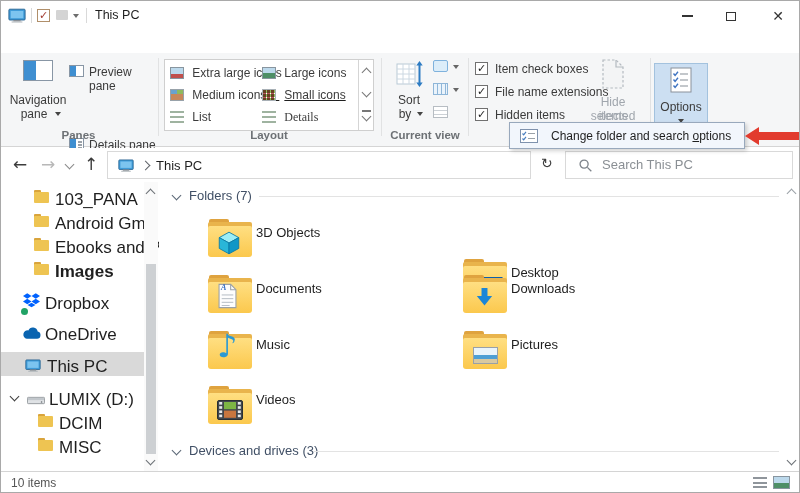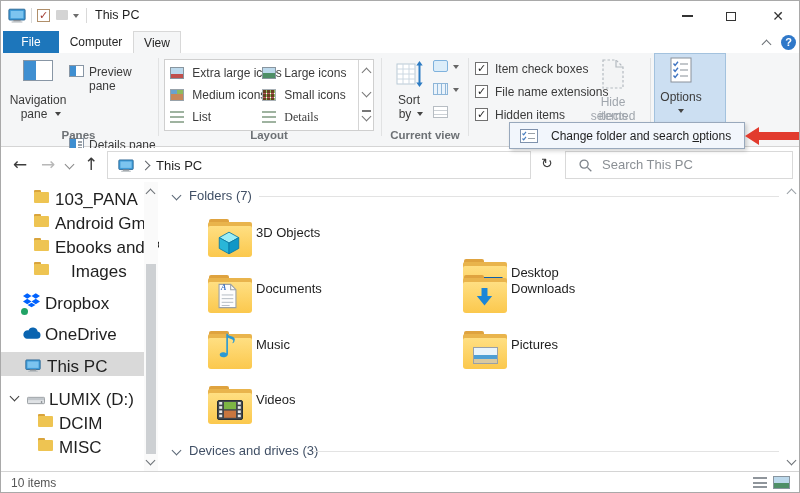--- a/index.html
+++ b/index.html
@@ -175,27 +175,20 @@
       <span style="display:block;width:11px;height:1.5px;background:#333;"></span>
     </span>
     <span class="wbtn" style="left:710px;width:40px;">
       <span style="display:block;width:10px;height:9px;border:1.2px solid #333;box-sizing:border-box;"></span>
     </span>
     <span class="wbtn glyph" style="left:756px;width:42px;font-size:14px;color:#333;">
       <span>✕</span>
     </span>
   </div>
 
-  <div class="a" style="left:0;top:30px;width:798px;height:22px;background:#fff;">
-    <span class="tab" style="left:2px;width:56px;background:#1d76bb;color:#fff;">File</span>
-    <span class="tab" style="left:58px;width:74px;color:#262626;">Computer</span>
-    <span class="tab" style="left:132px;width:48px;background:#f5f6f7;border:1px solid #d8d8d8;border-bottom:none;box-sizing:border-box;color:#262626;">View</span>
-    <span class="a chv u" style="left:762px;top:10px;border-color:#6b7075;"></span>
-    <span class="a ctr" style="left:780px;top:4px;width:15px;height:15px;border-radius:50%;background:#2f78c9;color:#fff;font-size:11px;line-height:15px;font-weight:bold;">?</span>
-  </div>
 
   <div class="a ribbon" style="left:0;top:52px;width:798px;height:94px;">
 
     <div class="a" style="left:6px;top:2px;width:62px;height:72px;">
       <span class="a" style="left:16px;top:5px;width:30px;height:21px;background:#fff;border:1px solid #8896a5;box-sizing:border-box;">
         <span style="position:absolute;left:0;top:0;width:12px;height:19px;background:#3f8fd1;display:block;"></span>
       </span>
       <span class="a rtxt ctr" style="left:0;top:38px;width:62px;">Navigation</span>
       <span class="a rtxt ctr" style="left:0;top:52px;width:54px;">pane</span>
       <span class="a car" style="left:48px;top:57px;"></span>
@@ -232,21 +225,21 @@
       <div class="galrow" style="left:5px;top:46px;">
         <span style="display:inline-block;width:14px;height:12px;vertical-align:-2px;background:
           repeating-linear-gradient(180deg,#9fb3a0 0 2px,transparent 2px 5px);"></span>
         <span class="rtxt" style="margin-left:5px;">List</span>
       </div>
 
       <div class="galrow" style="left:97px;top:2px;">
         <span style="display:inline-block;width:14px;height:12px;vertical-align:-2px;border:1px solid #88959f;box-sizing:border-box;background:linear-gradient(180deg,#bcd9ec 50%,#4e8f67 50%);"></span>
         <span class="rtxt" style="margin-left:5px;">Large icons</span>
       </div>
-      <div class="galrow" style="left:97px;top:24px;">
+      <div class="galrow" style="left:97px;top:24px;text-decoration:underline;">
         <span style="display:inline-block;width:14px;height:12px;vertical-align:-2px;background:
           repeating-linear-gradient(90deg,#b6585a 0 3px,#fff 3px 4px),repeating-linear-gradient(180deg,#8fba5e 0 3px,#fff 3px 4px);background-blend-mode:multiply;border:1px solid #a8b0b6;box-sizing:border-box;"></span>
         <span class="rtxt" style="margin-left:5px;">Small icons</span>
       </div>
       <div class="galrow" style="left:97px;top:46px;">
         <span style="display:inline-block;width:14px;height:12px;vertical-align:-2px;background:
           repeating-linear-gradient(180deg,#9fb3a0 0 2px,transparent 2px 5px);"></span>
         <span class="rtxt" style="margin-left:5px;font-family:Liberation Serif, serif;">Details</span>
       </div>
 
@@ -304,21 +297,21 @@
       <span class="a" style="left:24px;top:4px;">
         <svg width="24" height="30">
             <use href="#sym-hide"></use>
           </svg>
       </span>
       <span class="a ctr" style="left:0;top:40px;width:72px;color:#a0a6ad;">Hide selected</span>
       <span class="a ctr" style="left:0;top:54px;width:72px;color:#a0a6ad;">items</span>
     </div>
     <span class="rsep" style="left:649px;"></span>
 
-    <div class="a" style="left:653px;top:0;width:72px;height:70px;background:#ccdff2;border:1px solid #a3c2de;box-sizing:border-box;">
+    <div class="a" style="left:653px;top:10px;width:54px;height:70px;background:#ccdff2;border:1px solid #a3c2de;box-sizing:border-box;">
       <span class="a" style="left:15px;top:3px;">
         <svg width="22" height="26">
             <use href="#sym-options"></use>
           </svg>
       </span>
       <span class="a rtxt ctr" style="left:0;top:36px;width:52px;">Options</span>
       <span class="a car" style="left:23px;top:55px;"></span>
     </div>
   </div>
 
@@ -390,21 +383,21 @@
             <b class="bk"></b>
             <b class="ft"></b>
           </span>
         <span class="lbl" style="left:54px;">Ebooks and PDF</span>
       </div>
       <div class="srow" style="top:76px;">
         <span class="sfold" style="left:33px;top:4px;">
             <b class="bk"></b>
             <b class="ft"></b>
           </span>
-        <span class="lbl" style="left:70px;">Images</span>
+        <span class="lbl" style="left:54px;font-weight:bold;">Images</span>
       </div>
       <div class="srow" style="top:108px;">
         <span class="a" style="left:22px;top:3px;">
           <svg width="17" height="16">
               <use href="#sym-dropbox"></use>
             </svg>
           <span style="position:absolute;left:-2px;bottom:-1px;width:7px;height:7px;border-radius:50%;background:#21a366;display:block;"></span>
         </span>
         <span class="lbl" style="left:44px;">Dropbox</span>
       </div>

